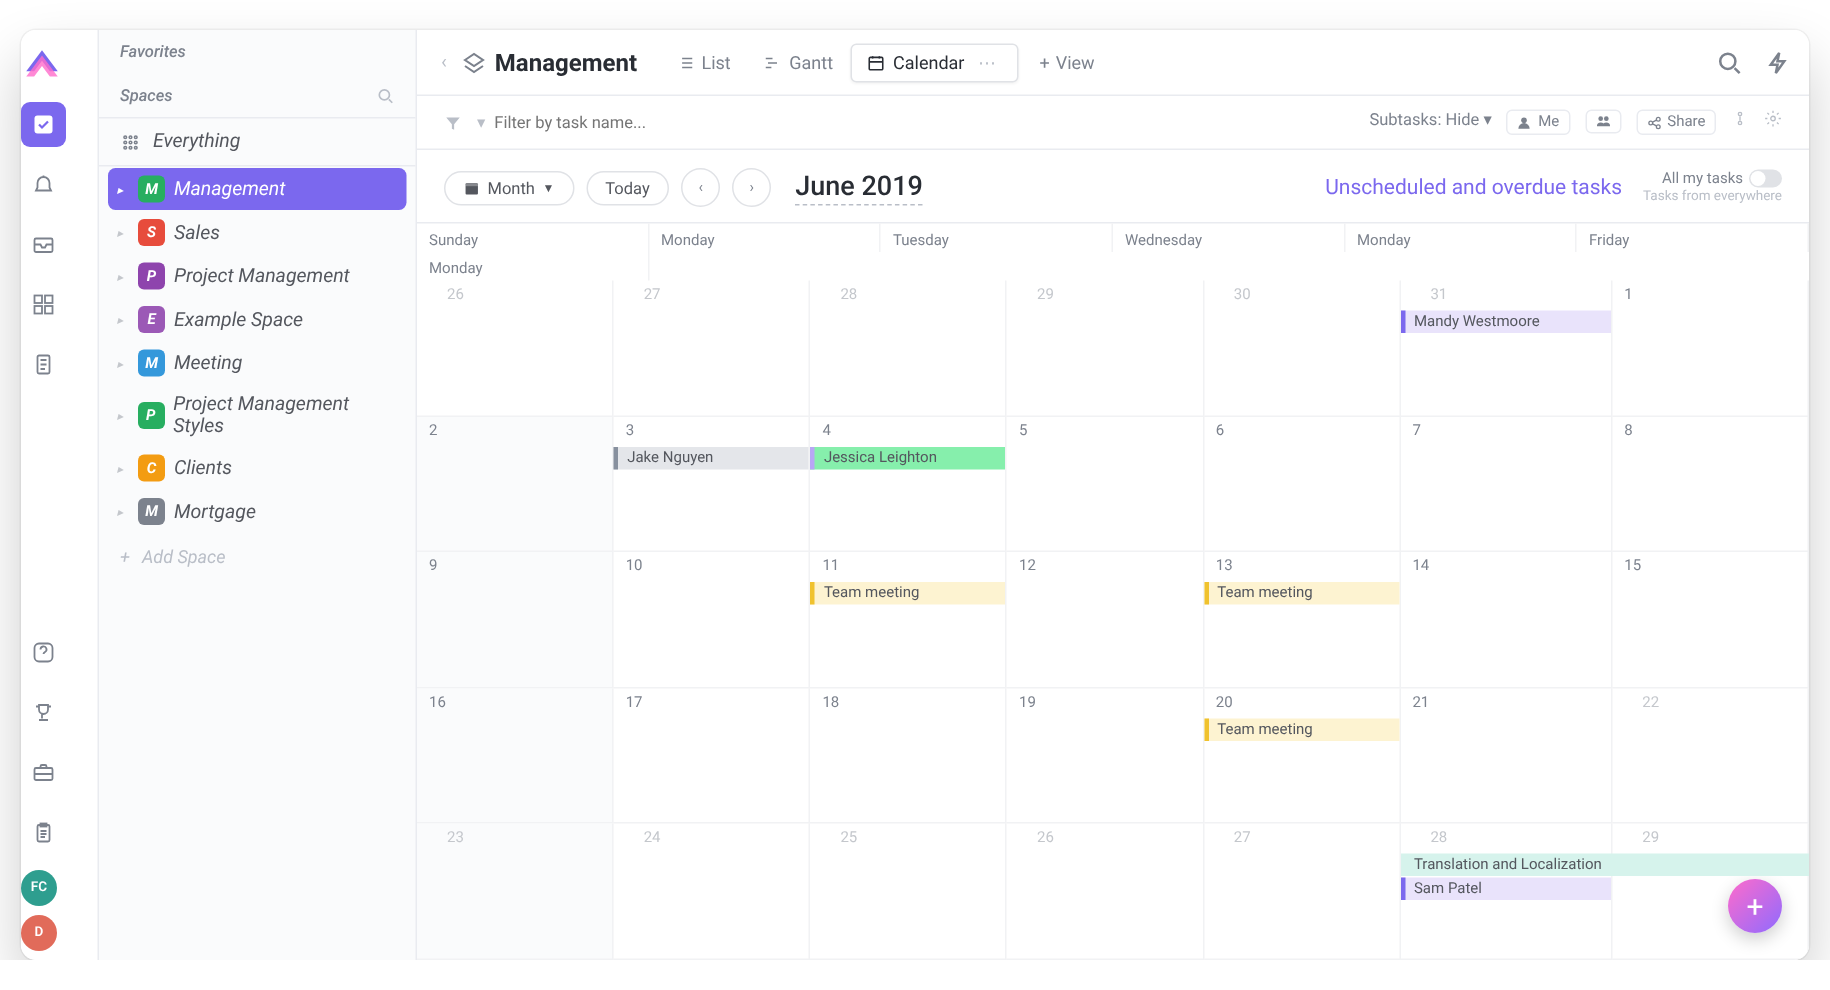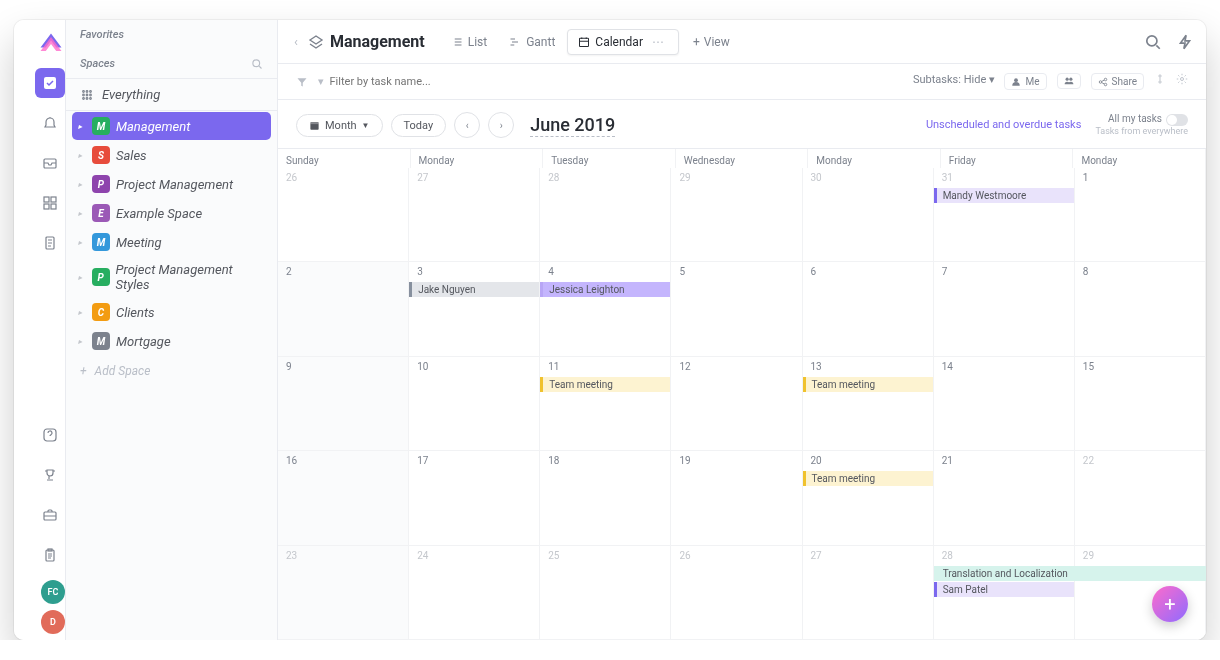--- a/index.html
+++ b/index.html
@@ -1,18 +1,18 @@
 <!DOCTYPE html>
 <html><head>
 <meta charset="utf-8">
 <style>
 * { margin: 0; padding: 0; box-sizing: border-box; font-family: -apple-system, BlinkMacSystemFont, "Segoe UI", Roboto, sans-serif; }
 body { background: #fff; color: #292d34; font-size: 13px; }
 .app { display: flex; height: 620px; width: 1192px; margin: 20px auto 0; border-radius: 10px; overflow: hidden; box-shadow: 0 0 0 1px rgba(0,0,0,.05), 0 20px 40px rgba(0,0,0,.2); }
-.rail { width: 52px; background: #fff; border-right: 1px solid #e9ebf0; display: flex; flex-direction: column; align-items: flex-end; padding-top: 10px; gap: 10px; }
+.rail { width: 52px; background: #fff; border-right: 1px solid #e9ebf0; display: flex; flex-direction: column; align-items: flex-start; padding-top: 10px; gap: 10px; }
 .rail-logo { width: 28px; height: 28px; }
 .rail-btn { width: 30px; height: 30px; border-radius: 6px; display: flex; align-items: center; justify-content: center; color: #7c828d; cursor: pointer; }
 .rail-btn.active { background: #7b68ee; color: #fff; }
 .rail-spacer { flex: 1; }
 .rail .avatar { width: 24px; height: 24px; border-radius: 50%; font-size: 9px; color: #fff; display: flex; align-items: center; justify-content: center; font-weight: 600; }
 .sidebar { width: 212px; background: #fafbfc; border-right: 1px solid #e9ebf0; display: flex; flex-direction: column; font-size: 13px; font-style: italic; }
 .sb-hd { padding: 8px 14px; color: #7c828d; font-size: 11px; font-weight: 500; }
 .sb-hd.spaces { display: flex; align-items: center; justify-content: space-between; border-bottom: 1px solid #e9ebf0; padding-bottom: 8px; gap: 48px; }
 .sb-item { display: flex; align-items: center; padding: 5px 10px 5px 6px; margin: 1px 6px; border-radius: 5px; cursor: pointer; color: #54575e; gap: 6px; }
 .sb-item .chev { color: #c4c7cc; font-size: 8px; width: 8px; }
@@ -32,38 +32,38 @@
 .tb-right { margin-left: auto; display: flex; align-items: center; gap: 14px; color: #7c828d; }
 .filterbar { display: flex; align-items: center; height: 36px; padding: 0 18px; border-bottom: 1px solid #e9ebf0; font-size: 11px; }
 .filterbar .filt { color: #b9bec7; display: flex; align-items: center; gap: 6px; }
 .filterbar .right { margin-left: auto; display: flex; align-items: flex-start; gap: 10px; color: #7c828d; }
 .fb-pill { border: 1px solid #e9ebf0; border-radius: 4px; padding: 2px 6px; display: flex; align-items: center; gap: 4px; cursor: pointer; font-size: 10px; }
 .ctrlbar { display: flex; align-items: center; padding: 12px 18px 10px; gap: 8px; }
 .pill { border: 1px solid #e0e2e6; border-radius: 14px; padding: 4px 12px; font-size: 11px; color: #54575e; cursor: pointer; display: flex; align-items: center; gap: 5px; }
 .navbtn { width: 26px; height: 26px; border: 1px solid #e0e2e6; border-radius: 50%; display: flex; align-items: center; justify-content: center; color: #7c828d; cursor: pointer; font-size: 10px; }
 .cal-title { font-size: 18px; font-weight: 500; color: #292d34; border-bottom: 1px dashed #b9bec7; padding-bottom: 1px; margin-left: 8px; }
 .ctrl-right { margin-left: auto; display: flex; align-items: center; gap: 14px; }
-.link-purple { color: #7b68ee; font-size: 11px; cursor: pointer; }
+.link-purple { color: #7b68ee; font-size: 14px; cursor: pointer; }
 .allmy { font-size: 10px; color: #7c828d; text-align: right; line-height: 1.3; }
 .allmy .sub { color: #b9bec7; font-size: 9px; }
 .toggle { width: 22px; height: 12px; background: #e0e2e6; border-radius: 6px; position: relative; display: inline-block; vertical-align: middle; margin-left: 4px; }
 .toggle::after { content: ""; position: absolute; width: 10px; height: 10px; background: #fff; border-radius: 50%; top: 1px; left: 1px; }
 .calendar { flex: 1; display: flex; flex-direction: column; border-top: 1px solid #e9ebf0; }
-.cal-head { display: grid; grid-template-columns: repeat(7, 1fr); }
+.cal-head { display: grid; grid-template-columns: repeat(6, 1fr); }
 .cal-head > div { padding: 6px 8px 2px; font-size: 10px; color: #7c828d; border-right: 1px solid #f1f2f4; }
 .cal-body { flex: 1; display: grid; grid-template-columns: repeat(7, 1fr); grid-template-rows: repeat(5, 1fr); }
 .cell { border-right: 1px solid #f1f2f4; border-bottom: 1px solid #f1f2f4; padding: 4px 0 0; position: relative; min-height: 88px; }
 .cell .num { font-size: 10px; color: #7c828d; padding: 0 8px 4px; }
-.cell.dim .num { color: #c4c7cc; }
+.cell.dim .num { color: #c4c7cc; margin-left: 12px; }
 .cell.shade { background: #fafbfc; }
 .event { font-size: 10px; padding: 2px 6px; margin: 1px 0; border-left: 3px solid; white-space: nowrap; overflow: hidden; text-overflow: ellipsis; cursor: pointer; }
 .event .time { color: #96999f; font-size: 9px; display: block; }
 .ev-purple { background: #e9e3fb; border-left-color: #7b68ee; color: #54575e; }
 .ev-gray { background: #e4e6ea; border-left-color: #87909e; color: #54575e; }
-.ev-lav { background: #c4b5fd; border-left-color: #b8a6f5; color: #54575e; }
+.ev-lav { background: #86efac; border-left-color: #b8a6f5; color: #54575e; }
 .ev-yellow { background: #fdf3d1; border-left-color: #f0c22e; color: #54575e; }
 .ev-red { background: #fbd9d3; border-left-color: #e16b5a; color: #54575e; }
 .ev-teal { background: #d6f3ec; border-left-color: transparent; color: #54575e; }
 .fab { position: absolute; bottom: 18px; right: 18px; width: 36px; height: 36px; border-radius: 50%; background: linear-gradient(135deg, #ff6bcb, #8f6bff); color: #fff; display: flex; align-items: center; justify-content: center; font-size: 20px; cursor: pointer; box-shadow: 0 4px 12px rgba(0,0,0,.2); }
 svg { display: block; }
 </style>
 </head>
 <body>
 
 <div class="app">

